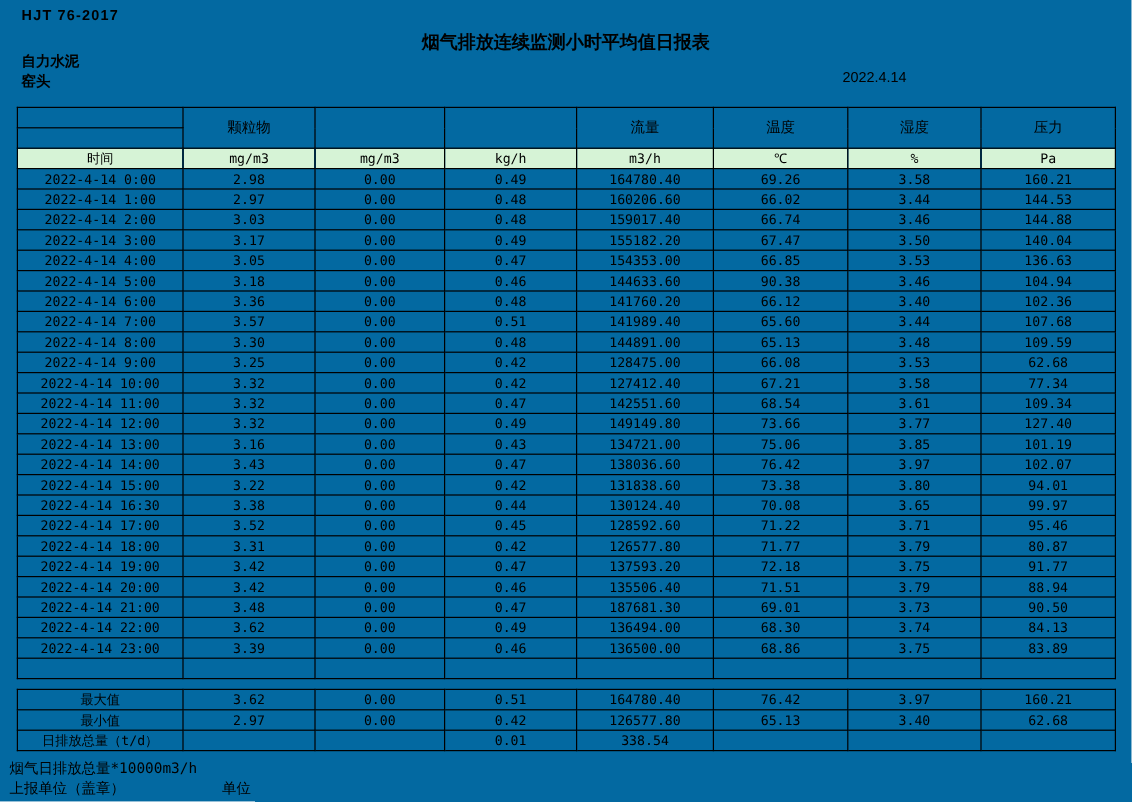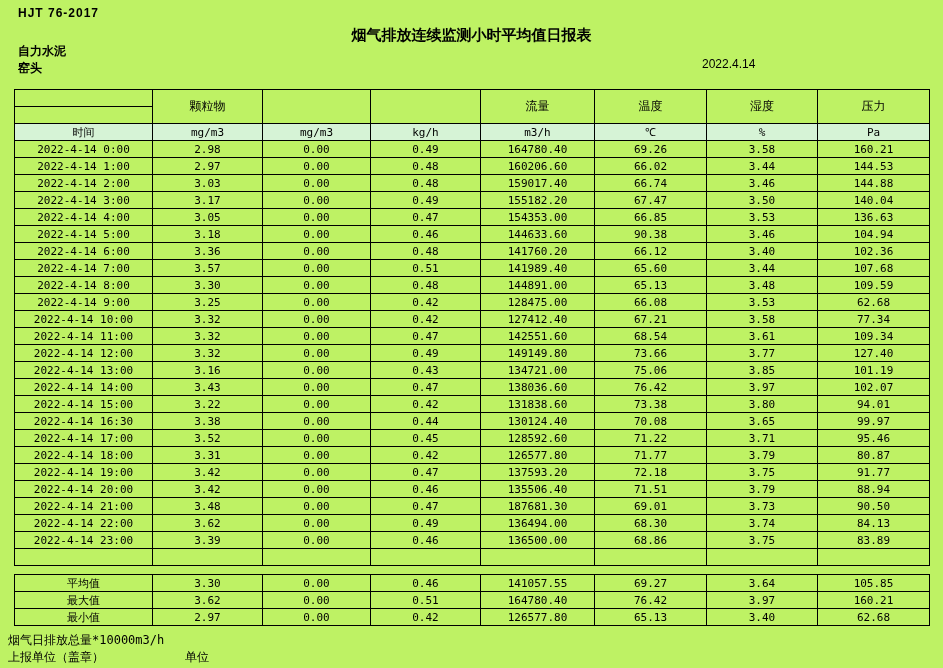--- a/index.html
+++ b/index.html
@@ -1,17 +1,17 @@
 <!DOCTYPE html>
 <html><head>
 <meta charset="utf-8">
 <style>
   html,body{margin:0;padding:0;background:#fff;}
   .doc{
-    position:relative;width:943px;height:668px;background:#bef264;
+    position:relative;width:943px;height:668px;background:#0369a1;
     font-family:"Liberation Sans",sans-serif;color:#000;overflow:hidden;
   }
   .std{position:absolute;left:18px;top:6px;font-size:12px;font-weight:bold;letter-spacing:1px;}
   .title{position:absolute;left:0;top:26px;width:100%;text-align:center;font-size:15px;font-weight:bold;}
   .company{position:absolute;left:18px;top:43px;font-size:12px;font-weight:bold;}
   .station{position:absolute;left:18px;top:60px;font-size:12px;font-weight:bold;}
   .date{position:absolute;left:702px;top:57px;font-size:12px;font-family:Liberation Sans, sans-serif;}
   .tblwrap{position:absolute;left:14px;top:89px;width:915px;}
   table{border-collapse:collapse;table-layout:fixed;width:915px;}
   td{
@@ -340,49 +340,49 @@
           <col class="c1">
           <col class="c2">
           <col class="c3">
         <col class="c4">
           <col class="c5">
           <col class="c6">
           <col class="c7">
       </colgroup>
       <tbody>
           <tr>
-            <td>平均值</td>
-            <td>3.30</td>
-            <td>0.00</td>
-            <td>0.46</td>
-            <td>141057.55</td>
-            <td>69.27</td>
-            <td>3.64</td>
-            <td>105.85</td>
-          </tr>
-          <tr>
             <td>最大值</td>
             <td>3.62</td>
             <td>0.00</td>
             <td>0.51</td>
             <td>164780.40</td>
             <td>76.42</td>
             <td>3.97</td>
             <td>160.21</td>
           </tr>
           <tr>
             <td>最小值</td>
             <td>2.97</td>
             <td>0.00</td>
             <td>0.42</td>
             <td>126577.80</td>
             <td>65.13</td>
             <td>3.40</td>
             <td>62.68</td>
           </tr>
+          <tr>
+            <td>日排放总量（t/d）</td>
+            <td></td>
+            <td></td>
+            <td>0.01</td>
+            <td>338.54</td>
+            <td></td>
+            <td></td>
+            <td></td>
+          </tr>
         </tbody>
     </table>
   </div>
 
   <div class="foot1">烟气日排放总量*10000m3/h</div>
   <div class="foot2">上报单位（盖章）</div>
   <div class="foot3">单位</div>
 
 </div>
 

